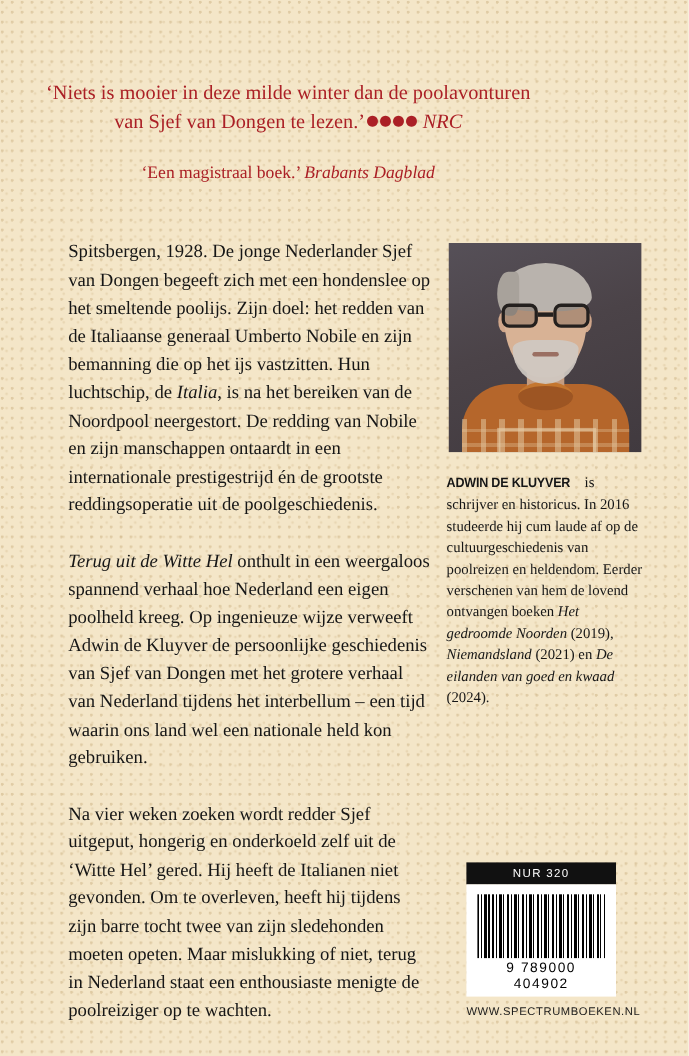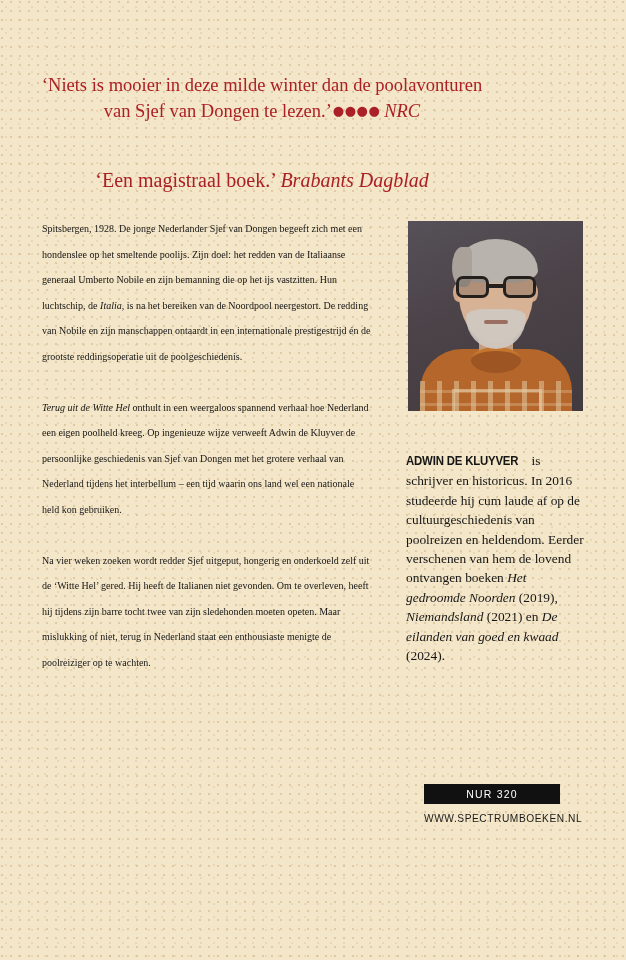--- a/index.html
+++ b/index.html
@@ -34,42 +34,42 @@
     width: 524px;
     text-align: center;
     color: #ab2026;
   }
   .review {
     font-size: 18.5px;
     line-height: 26px;
     padding: 0 40px;
   }
   .review-1 { margin-bottom: 0; }
-  .review-2 { margin-top: 43px; font-size: 20px; text-align: center; }
+  .review-2 { margin-top: 21px; font-size: 16px; text-align: center; }
   .source {
     font-style: italic;
   }
   .stars {
     display: inline-block;
     letter-spacing: 0.5px;
     font-size: 13px;
     vertical-align: 2px;
     margin-left: 1px;
     margin-right: 4px;
     font-family: "DejaVu Sans", sans-serif;
   }
 
   
   .blurb {
     position: absolute;
-    left: 42px;
+    left: 62px;
     top: 216px;
     width: 330px;
     color: #161616;
-    font-size: 10px;
+    font-size: 17px;
     line-height: 25.6px;
   }
   .blurb p { margin: 0 0 25px 0; }
   .blurb p:last-child { margin-bottom: 0; }
   .blurb i { font-style: italic; }
 
   
   .photo-frame {
     position: absolute;
     left: 408px;
@@ -185,21 +185,21 @@
     left: 44px; top: 168px;
     width: 90px; height: 30px;
     border: 3px solid rgba(230,205,168,0.6);
     box-sizing: border-box;
   }
 
   
   .bio {
     position: absolute;
     left: 406px;
-    top: 451px;
+    top: 429px;
     width: 180px;
     color: #161616;
     font-size: 13.4px;
     line-height: 19.4px;
   }
   .bio .name {
     font-family: "Liberation Sans Narrow", "Liberation Sans", sans-serif;
     font-weight: bold;
     font-size: 12.4px;
     letter-spacing: -0.2px;
@@ -306,16 +306,20 @@
       <div class="ph-lens r"></div>
     </div>
   </div>
 
   <div class="bio">
     <span class="name">ADWIN DE KLUYVER</span><span> is schrijver en historicus. In 2016 studeerde hij cum laude af op de cultuurgeschiedenis van poolreizen en heldendom. Eerder verschenen van hem de lovend ontvangen boeken </span><i>Het gedroomde Noorden</i><span> (2019), </span><i>Niemandsland</i><span> (2021) en </span><i>De eilanden van goed en kwaad</i><span> (2024).</span>
   </div>
 
   <div class="barcode-block">
     <div class="nur-bar">NUR 320</div>
+    <div class="barcode-white">
+      <div class="bars"></div>
+      <div class="isbn-digits">9 789000 404902</div>
+    </div>
     <div class="site-url">WWW.SPECTRUMBOEKEN.NL</div>
   </div>
 
 </div>
 
 </body></html>

